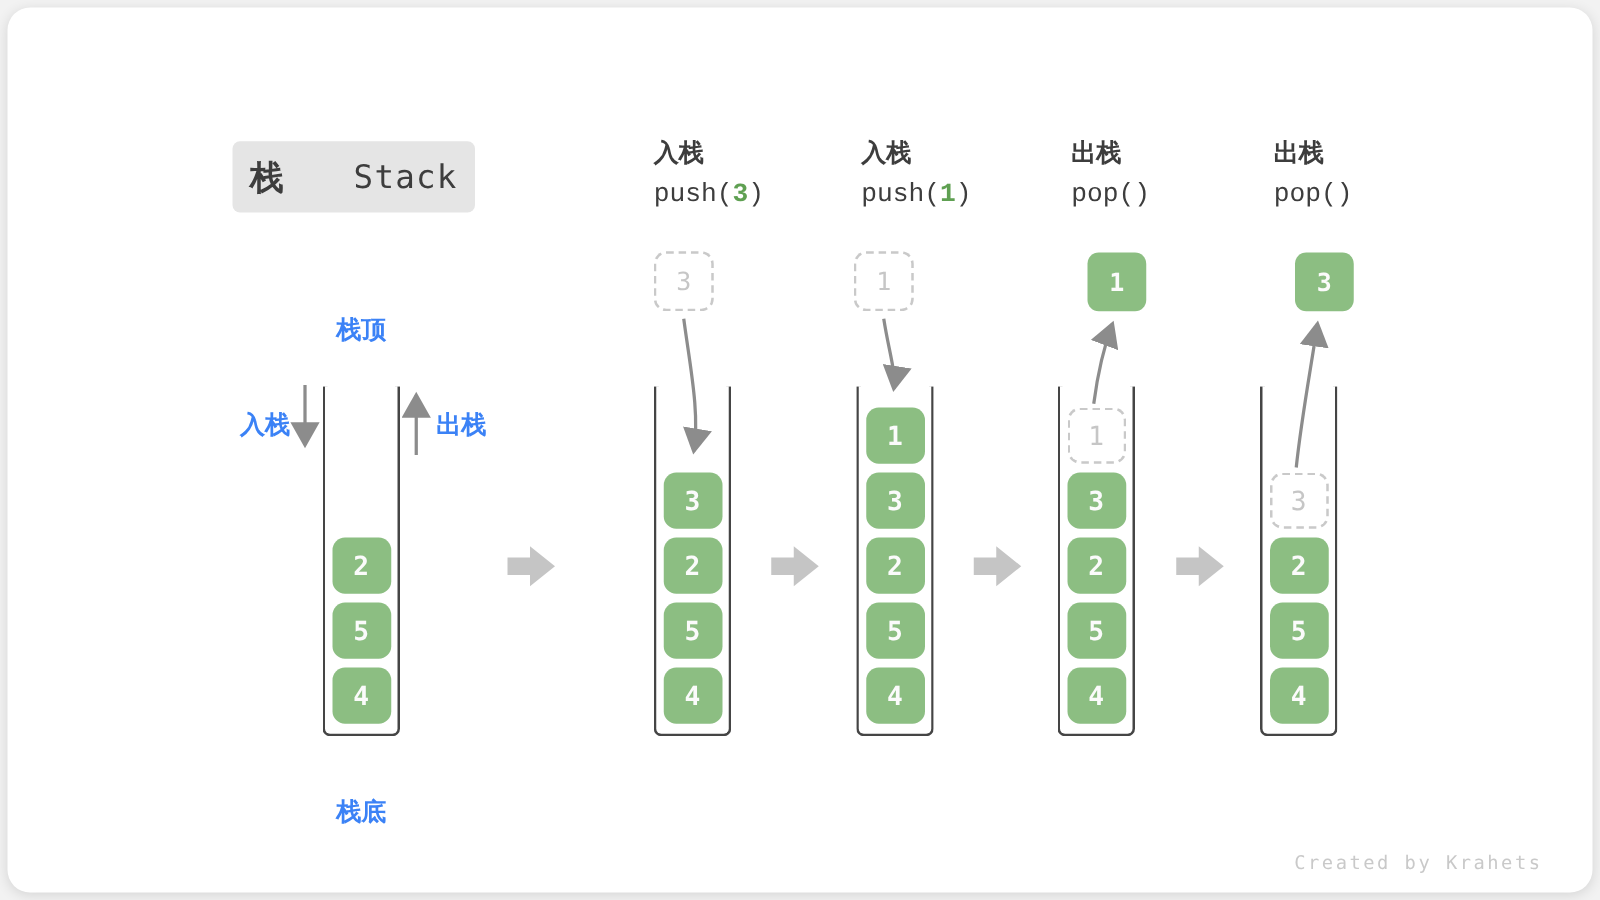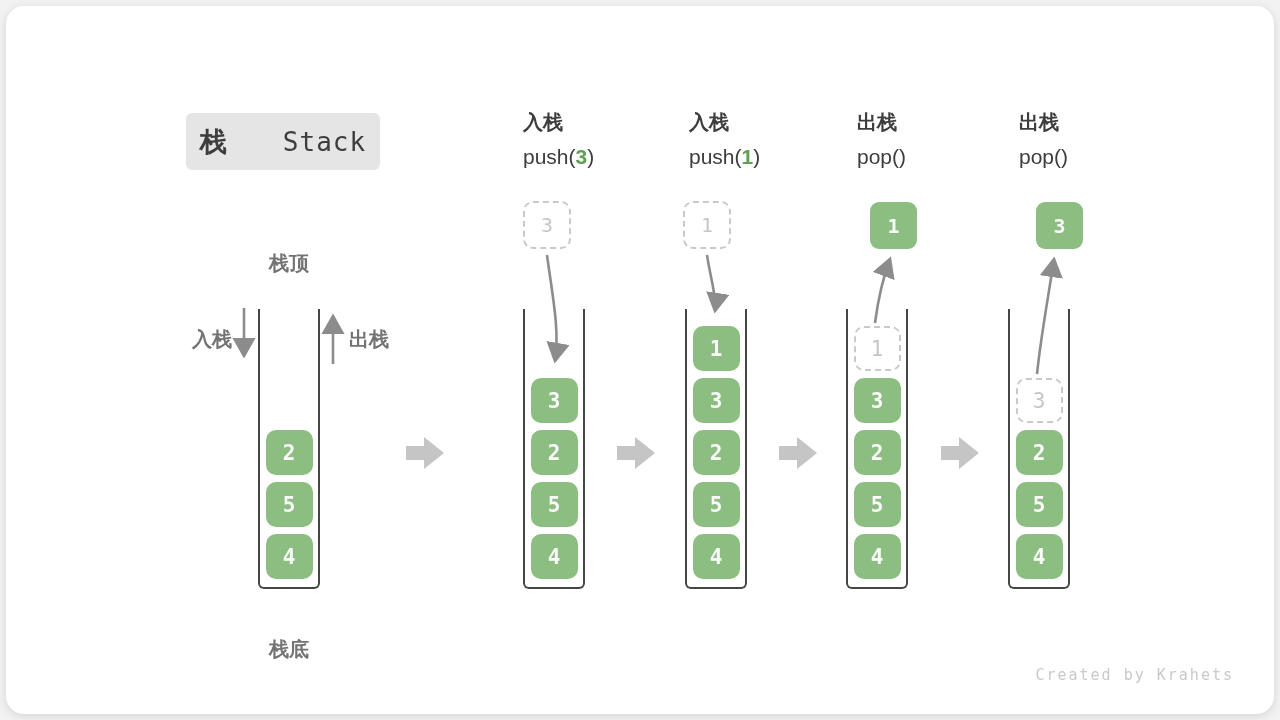--- a/index.html
+++ b/index.html
@@ -11,21 +11,21 @@
   
   .title-box{position:absolute;left:180px;top:107px;width:194px;height:57px;
              background:#e5e5e5;border-radius:6px;display:flex;align-items:center;
              justify-content:center;color:#3d3d3d;}
   .title-zh{font-family:"DejaVu Sans",sans-serif;font-weight:700;font-size:27px;margin-right:12px;}
   .title-en{font-family:"DejaVu Sans Mono",monospace;font-weight:500;font-size:26px;letter-spacing:1px;margin-left:44px;}
 
   
   .op-header{position:absolute;top:104px;color:#3d3d3d;}
   .op-zh{font-family:"DejaVu Sans",sans-serif;font-weight:700;font-size:20px;line-height:24px;margin-bottom:11px;}
-  .op-code{font-family:Liberation Sans, sans-serif;font-weight:500;font-size:21px;line-height:24px;text-align:right;}
+  .op-code{font-family:Liberation Mono, monospace;font-weight:500;font-size:21px;line-height:24px;text-align:right;}
   .op-code .arg{color:#5fa052;font-weight:700;}
 
   
   .float-box{position:absolute;display:flex;align-items:center;justify-content:center;
              box-sizing:border-box;font-family:"DejaVu Sans Mono",monospace;}
   .float-dashed{width:48px;height:48px;border:2px dashed #c9c9c9;border-radius:10px;
                 color:#c6c6c6;background:#fff;font-size:20px;font-weight:500;}
   .float-green{width:47px;height:47px;border-radius:9px;background:#8cbe82;
                color:#fbfbfb;font-size:20px;font-weight:600;}
 
@@ -35,26 +35,26 @@
          border-radius:0 0 6px 6px;background:#fff;
          display:flex;flex-direction:column;justify-content:flex-end;align-items:center;
          gap:7px;padding-bottom:8px;}
   .cell{width:47px;height:45px;flex:0 0 45px;border-radius:10px;background:#8cbe82;
         color:#fbfbfb;display:flex;align-items:center;justify-content:center;
         font-family:"DejaVu Sans Mono",monospace;font-size:21px;font-weight:600;box-sizing:border-box;}
   .cell.ghost{background:transparent;border:2px dashed #c9c9c9;color:#c6c6c6;font-weight:500;}
 
   
   .lbl{position:absolute;font-family:"DejaVu Sans",sans-serif;font-weight:700;
-       font-size:20px;color:#737373;}
+       font-size:20px;color:#3b82f6;}
   .lbl.centered{width:62px;text-align:center;}
 
   .overlay{position:absolute;left:0;top:0;pointer-events:none;}
 
-  .watermark{position:absolute;right:40px;bottom:30px;color:#c9c9c9;
+  .watermark{position:absolute;right:40px;bottom:15px;color:#c9c9c9;
              font-family:"DejaVu Sans Mono",monospace;font-size:15px;letter-spacing:2px;}
 </style>
 </head>
 <body>
 
 <div class="canvas">
   <div class="card">
 
     <div class="title-box">
       <span class="title-zh">栈</span>

